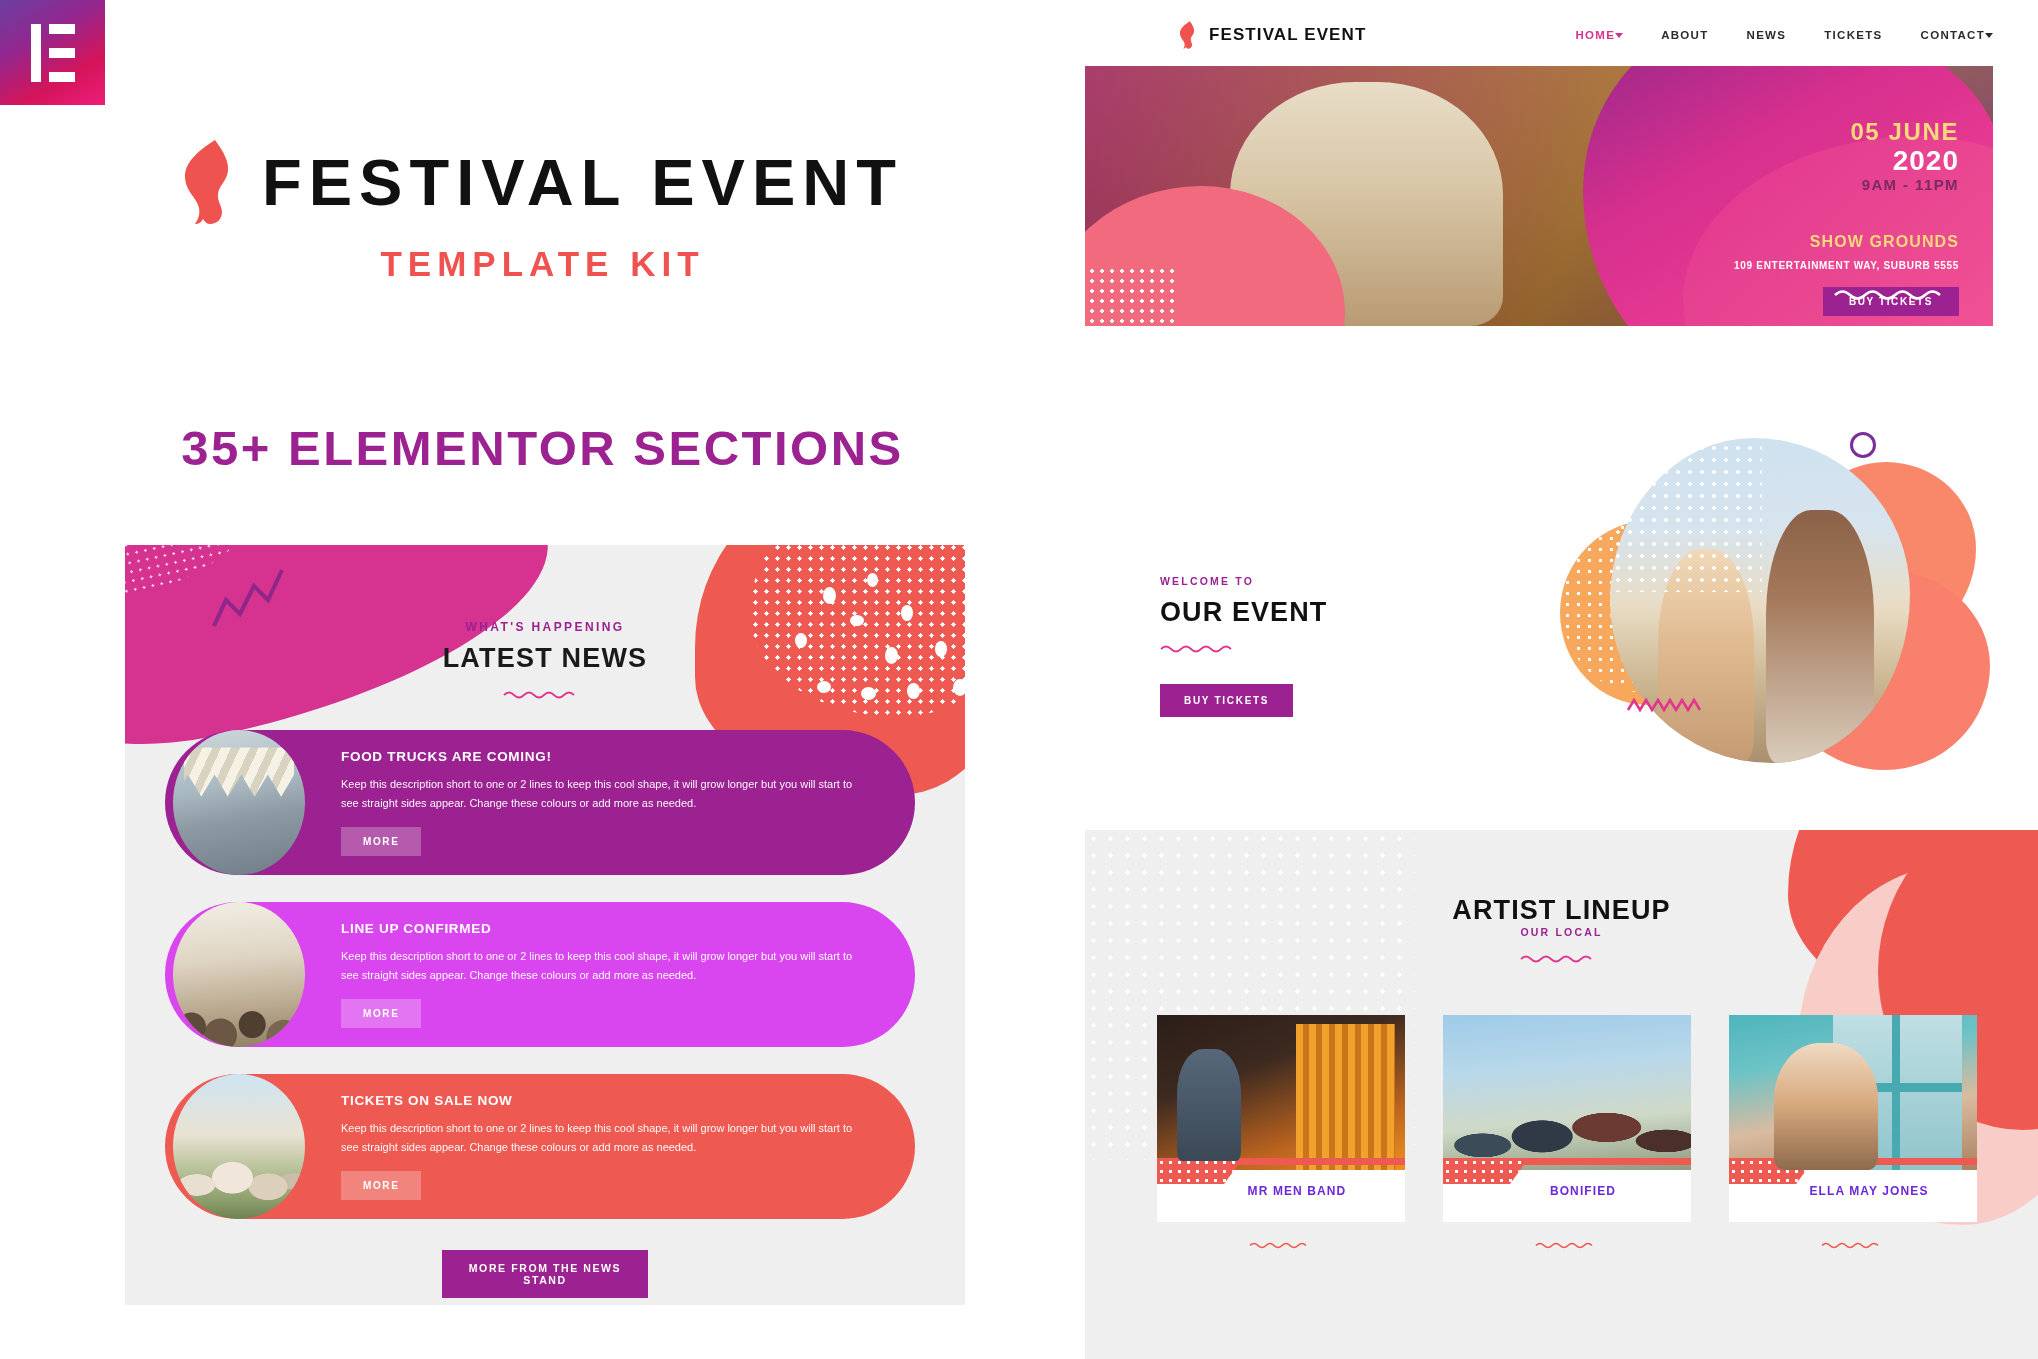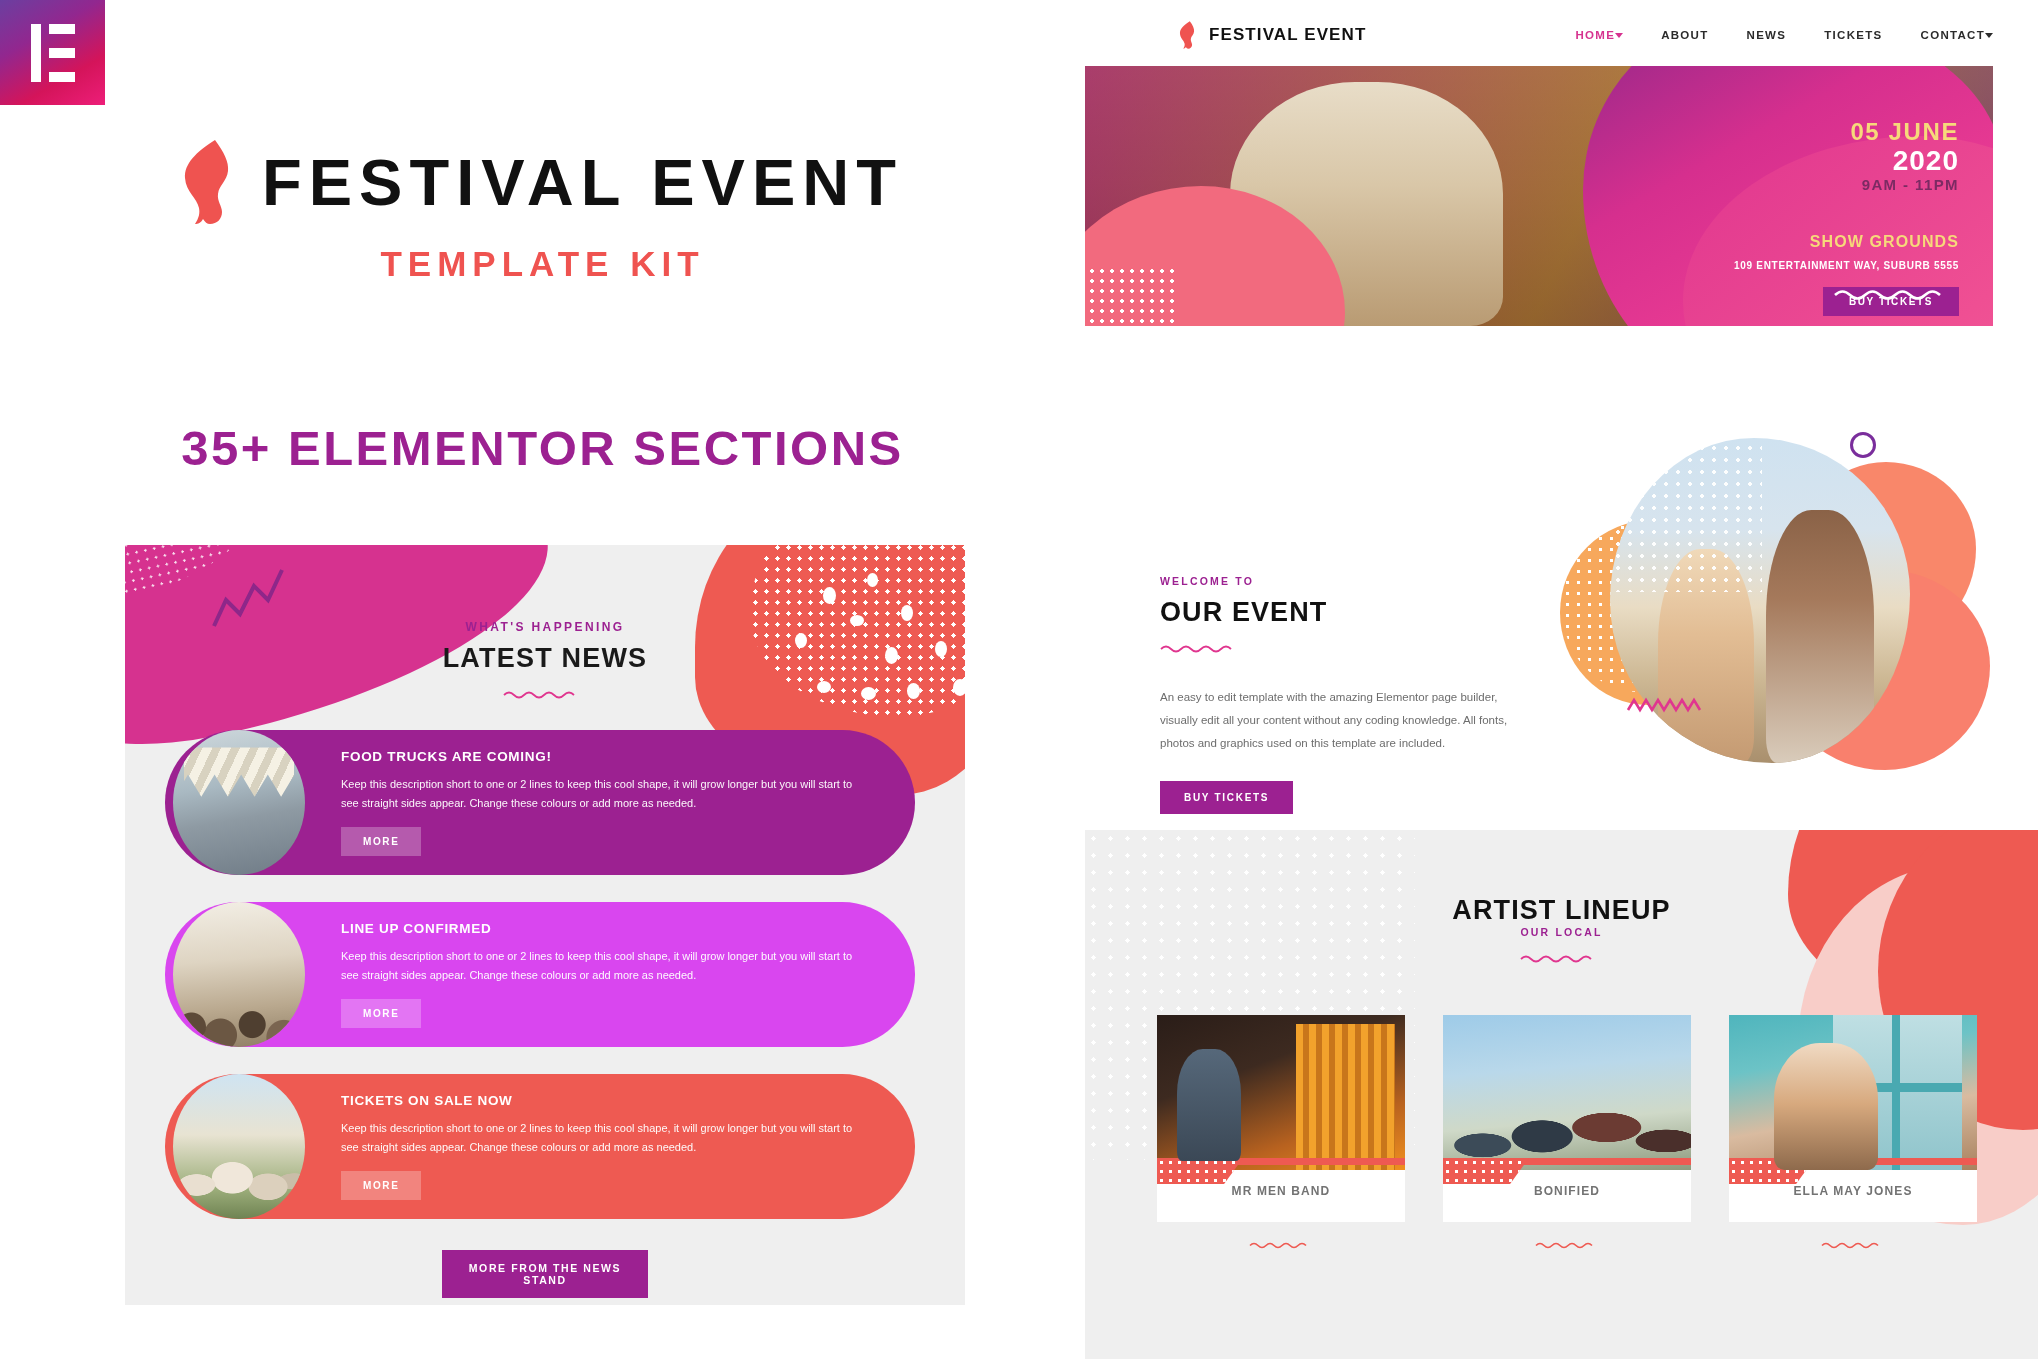--- a/index.html
+++ b/index.html
@@ -287,22 +287,22 @@
     position:absolute; left:0; top:-12px; width:86px; height:26px;
     background:#ee5a52;
     background-image:radial-gradient(#ffffff 1.5px, transparent 1.6px);
     background-size:9px 9px;
     clip-path:polygon(0 0,100% 0,78% 100%,0 100%);
   }
   .artist-card .bar{
     position:absolute; left:0; top:-12px; width:100%; height:7px; background:#ee5a52;
   }
   .artist-card .name{
-    position:absolute; left:0; top:14px; width:100%; text-align:center;
-    font-size:12px; font-weight:700; letter-spacing:1.1px; color:#737373;
+    position:absolute; left:16px; top:14px; width:100%; text-align:center;
+    font-size:12px; font-weight:700; letter-spacing:1.1px; color:#6d28d9;
   }
   .artist-card .wave-wrap{ text-align:center; margin-top:14px; }
 
   .ph-band{ background:linear-gradient(160deg,#2a1d18 0%,#3d2a20 35%,#b8621f 72%,#f0901f 100%); }
   .ph-band:after{
     content:""; position:absolute; right:4%; top:6%; width:40%; height:94%;
     background:repeating-linear-gradient(90deg,#f2a22c 0 7px,#c8761b 7px 13px);
   }
   .ph-band:before{
     content:""; position:absolute; left:8%; top:22%; width:26%; height:72%;
@@ -490,21 +490,20 @@
 
   <div id="our-event">
     <div id="event-copy">
       <div id="event-eyebrow">WELCOME TO</div>
       <div id="event-title">OUR EVENT</div>
       <span class="wave" style="margin:12px 0 0;">
         <svg width="84" height="10" viewBox="0 0 84 10" xmlns="http://www.w3.org/2000/svg">
           <path d="M1 5 q5 -5 10 0 t10 0 t10 0 t10 0 t10 0 t10 0 t10 0" stroke="#e0368f" stroke-width="1.8" fill="none"></path>
         </svg>
       </span>
-      <p id="event-desc">An easy to edit template with the amazing Elementor page builder, visually edit all your content without any coding knowledge. All fonts, photos and graphics used on this template are included.</p>
       <span id="event-cta">BUY TICKETS</span>
     </div>
 
     <div id="event-art">
       <div class="b-coral-top"></div>
       <div class="b-coral-bot"></div>
       <div class="b-orange"></div>
       <div class="b-orange-dots"></div>
       <div class="b-photo">
         <span class="p1"></span>

